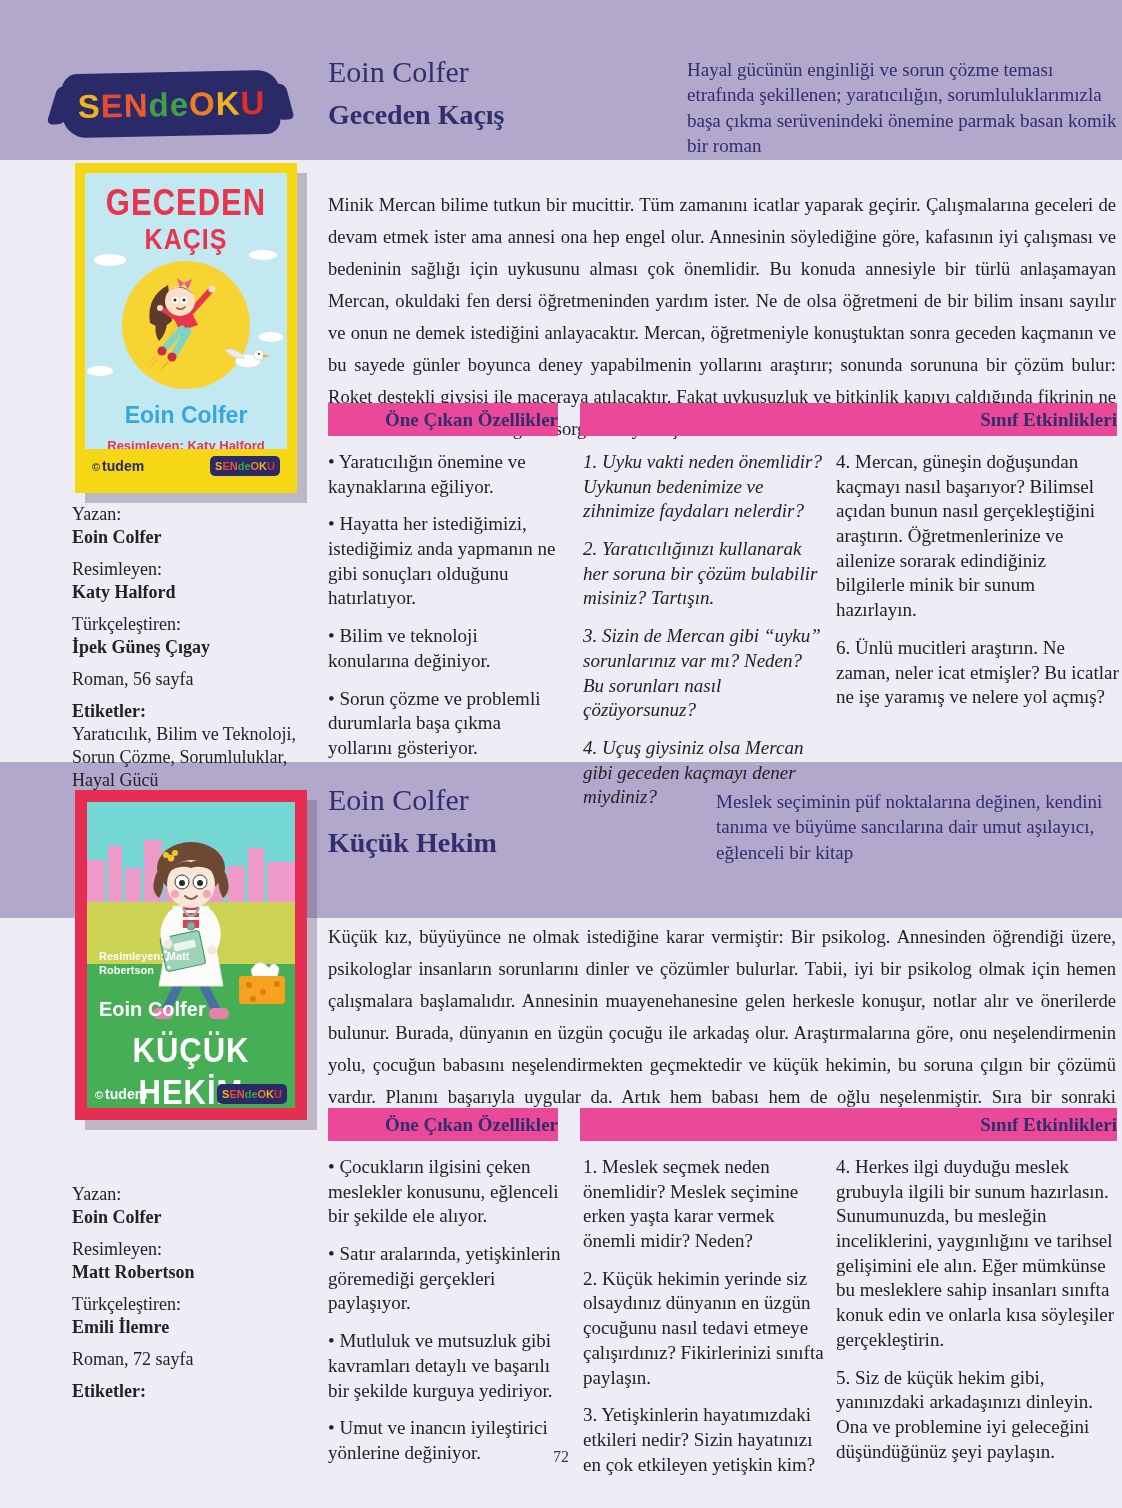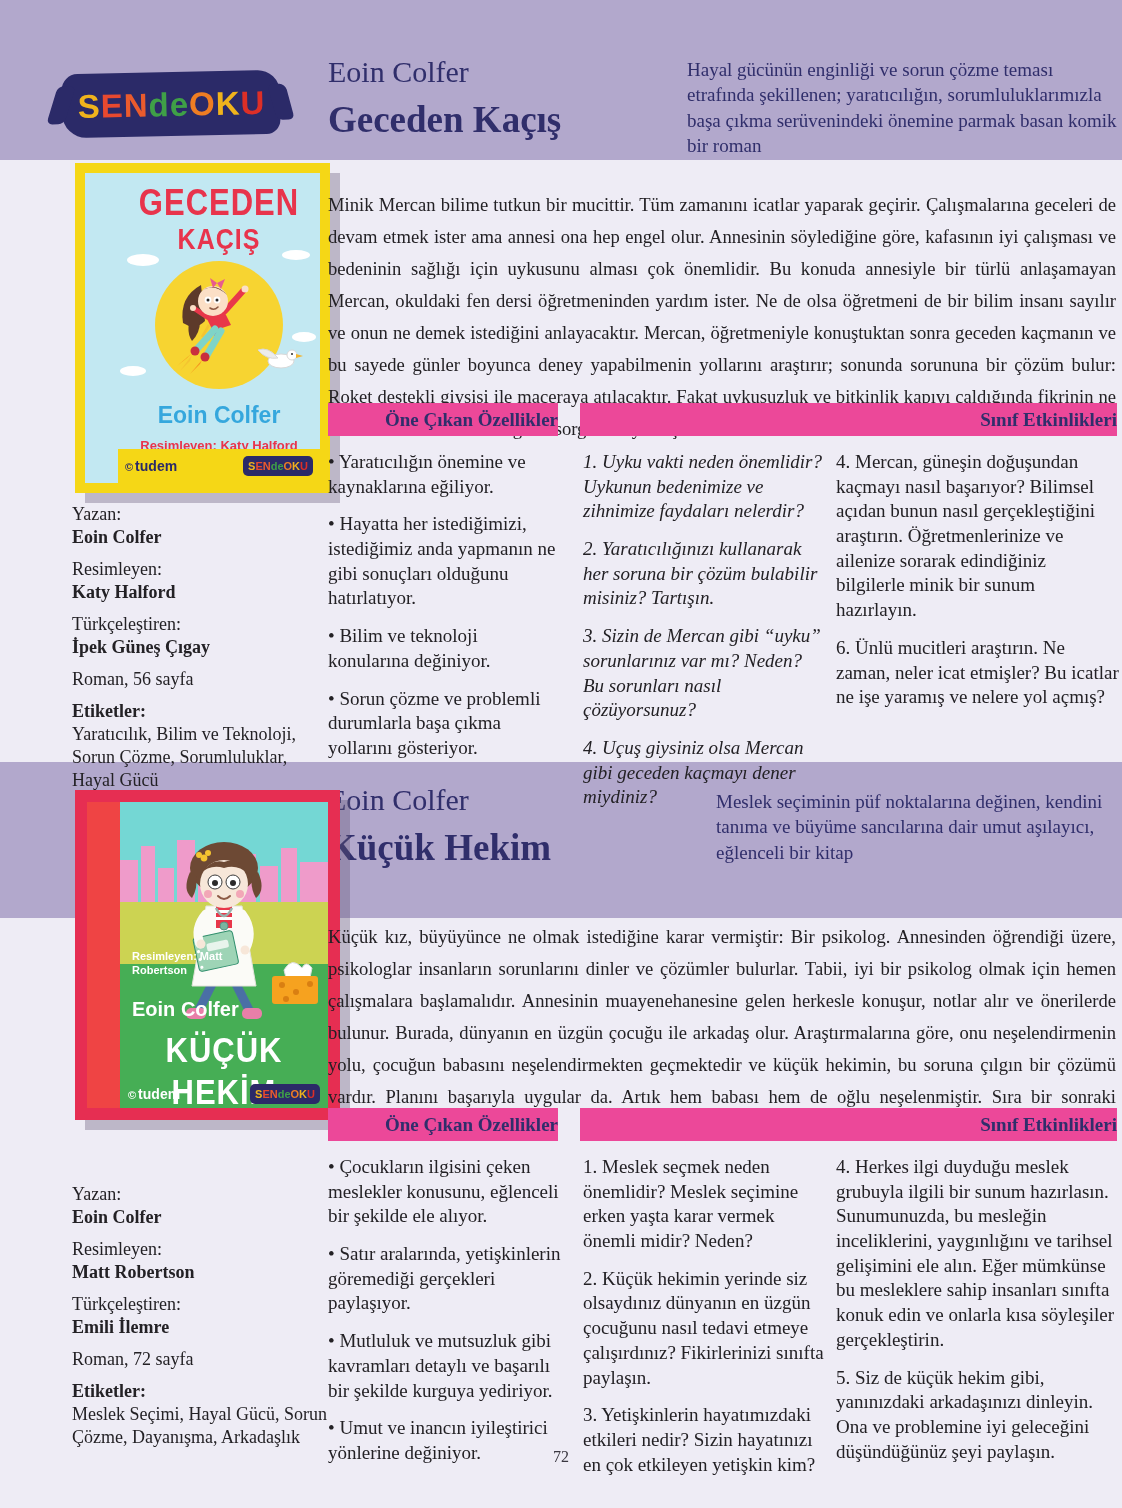--- a/index.html
+++ b/index.html
@@ -20,21 +20,21 @@
     background:#2b2a68;transform:skewX(-18deg);border-radius:6px;}
   .brand-logo::after{content:"";position:absolute;right:-10px;top:14px;width:18px;height:36px;
     background:#2b2a68;transform:skewX(14deg);border-radius:6px;}
   .logo-letter{display:inline-block;line-height:1;}
 
   
   .book-header{position:absolute;color:#302e6b;}
   .book-header-1{left:328px;top:55px;}
   .book-header-2{left:328px;top:783px;}
   .book-author{font-size:30px;line-height:1.1;}
-  .book-title{font-size:37px;font-weight:bold;margin-top:12px;line-height:1.1;}
+  .book-title{font-size:28px;font-weight:bold;margin-top:12px;line-height:1.1;}
 
   .tagline{position:absolute;color:#302e6b;font-size:19px;line-height:1.33;}
   .tagline-1{left:687px;top:57px;width:432px;}
   .tagline-2{left:716px;top:789px;width:404px;}
 
   
   .desc{position:absolute;font-size:18.6px;line-height:32px;text-align:justify;margin:0;}
   .desc-1{left:328px;top:189px;width:788px;}
   .desc-2{left:328px;top:921px;width:788px;}
 
@@ -67,21 +67,21 @@
   .meta{position:absolute;font-size:18px;line-height:1.28;}
   .meta-1{left:72px;top:503px;width:256px;}
   .meta-2{left:72px;top:1183px;width:256px;}
   .meta .grp{margin-bottom:9px;}
   .meta .lbl{font-weight:normal;}
   .meta .val{font-weight:bold;}
   .meta .plain{font-weight:normal;}
   .meta .lbl-b{font-weight:bold;}
 
   
-  .cover{position:absolute;box-shadow:10px 10px 0 rgba(96,86,118,0.35);padding-left:33px;}
+  .cover{position:absolute;box-shadow:10px 10px 0 rgba(96,86,118,0.35);}
   .cover-1{left:75px;top:163px;width:202px;height:310px;border:10px solid #f5d716;background:#c2e8f2;}
   .cover-2{left:75px;top:790px;width:208px;height:306px;border:12px solid #e62e52;background:#ef4444;}
   .cover .inner{position:relative;width:100%;height:100%;}
 
   .disp{font-family:"Liberation Sans",sans-serif;font-weight:bold;}
   .c1-title{position:absolute;top:8px;width:100%;text-align:center;color:#e8344c;font-size:31px;
     letter-spacing:1px;transform:scaleY(1.2);transform-origin:top;}
   .c1-title2{position:absolute;top:48px;width:100%;text-align:center;color:#e8344c;font-size:25px;
     letter-spacing:1px;transform:scaleY(1.2);transform-origin:top;}
   .c1-art{position:absolute;top:72px;left:0;}
@@ -335,21 +335,20 @@
         <div class="lbl">Resimleyen:</div>
       <div class="val">Matt Robertson</div>
       </div>
     <div class="grp">
         <div class="lbl">Türkçeleştiren:</div>
       <div class="val">Emili İlemre</div>
       </div>
     <div class="grp plain">Roman, 72 sayfa</div>
     <div class="grp">
         <div class="lbl-b">Etiketler:</div>
-      <div class="plain">Meslek Seçimi, Hayal Gücü, Sorun Çözme, Dayanışma, Arkadaşlık</div>
       </div>
   </div>
 
   <p class="desc desc-2">Küçük kız, büyüyünce ne olmak istediğine karar vermiştir: Bir psikolog. Annesinden öğrendiği üzere, psikologlar insanların sorunlarını dinler ve çözümler bulurlar. Tabii, iyi bir psikolog olmak için hemen çalışmalara başlamalıdır. Annesinin muayenehanesine gelen herkesle konuşur, notlar alır ve önerilerde bulunur. Burada, dünyanın en üzgün çocuğu ile arkadaş olur. Araştırmalarına göre, onu neşelendirmenin yolu, çocuğun babasını neşelendirmekten geçmektedir ve küçük hekimin, bu soruna çılgın bir çözümü vardır. Planını başarıyla uygular da. Artık hem babası hem de oğlu neşelenmiştir. Sıra bir sonraki hastadadır.</p>
 
   <div class="sec-header feat-h feat-h-2">Öne Çıkan Özellikler</div>
   <div class="sec-header act-h act-h-2">Sınıf Etkinlikleri</div>
 
   <ul class="feat-list feat-l-2">
     <li>Çocukların ilgisini çeken meslekler konusunu, eğlenceli bir şekilde ele alıyor.</li>

